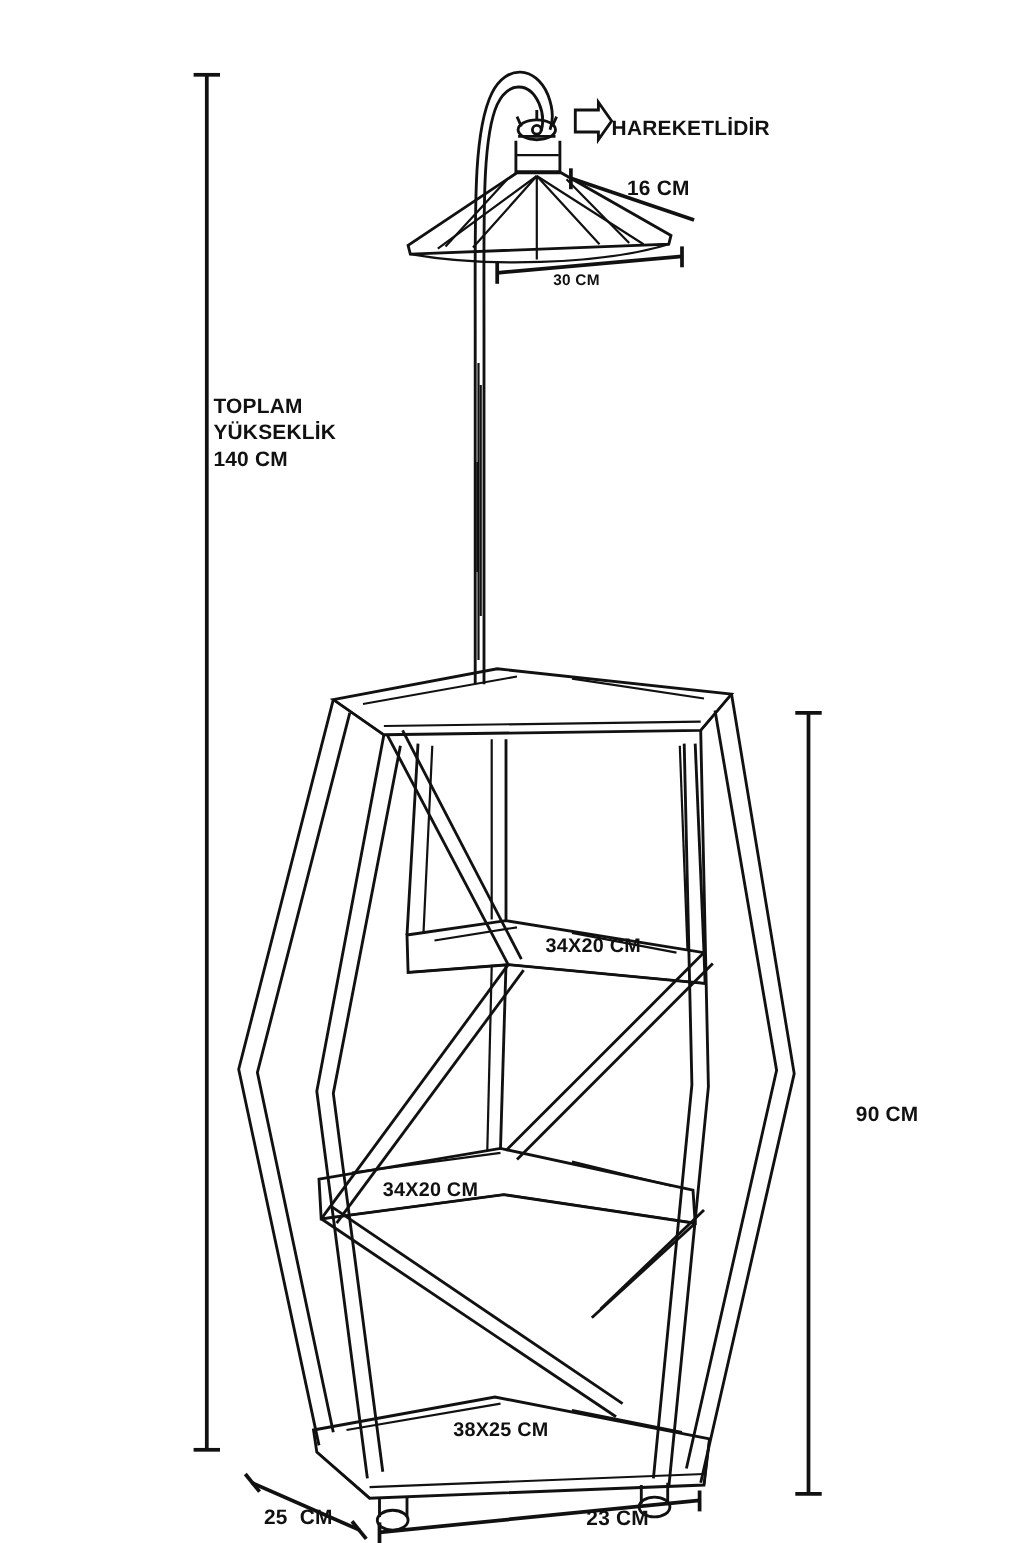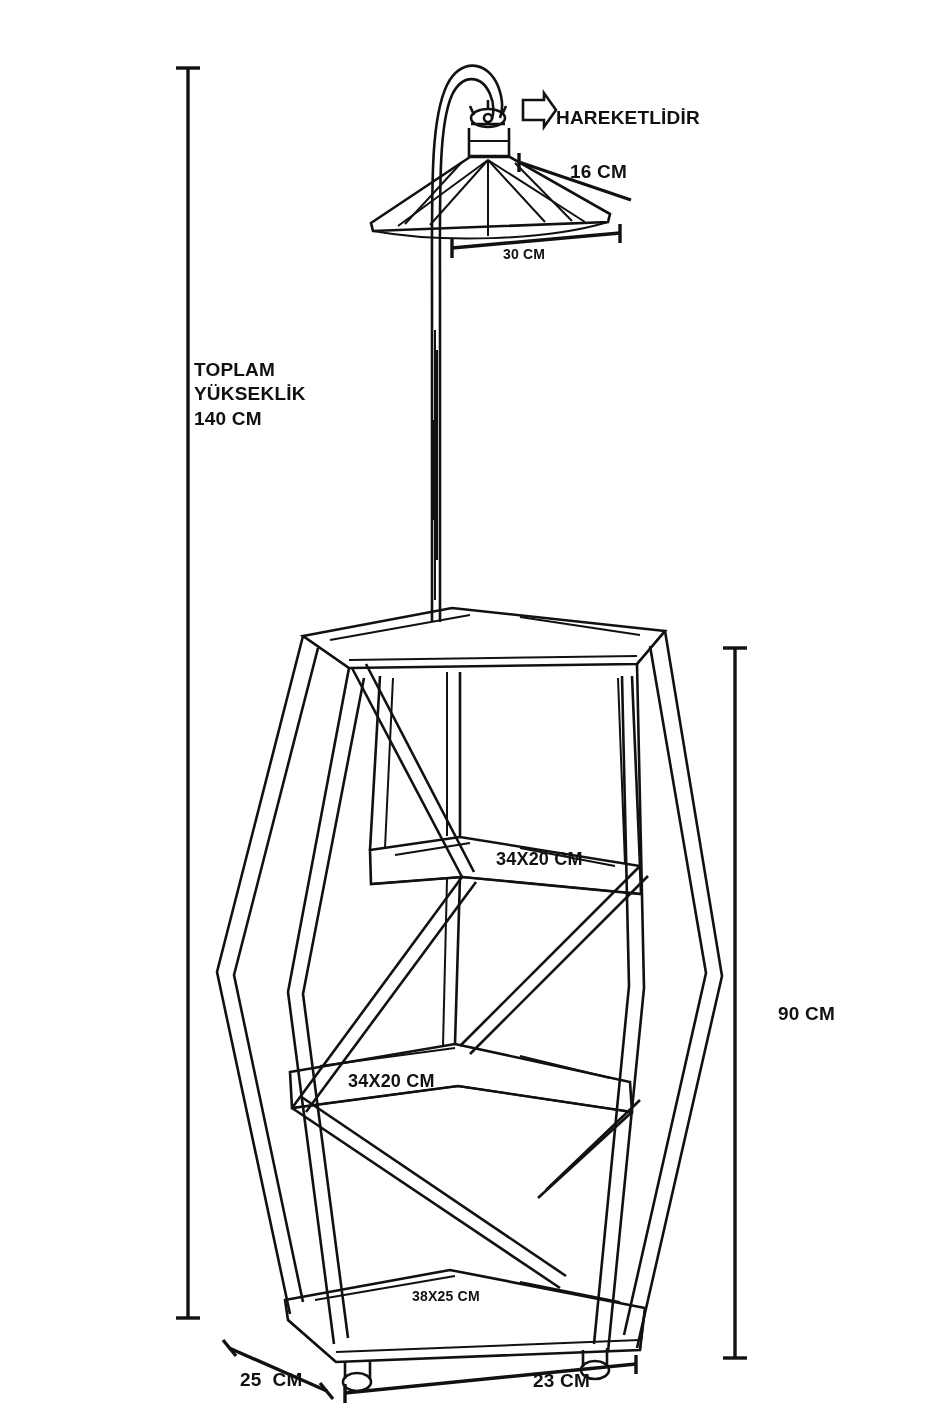--- a/index.html
+++ b/index.html
@@ -25,21 +25,21 @@
     white-space: pre;
     line-height: 1.28;
   }
   .lbl-hareketli { left: 556px; top: 106px; font-size: 19px; }
   .lbl-14   { left: 570px; top: 160px; font-size: 19px; }
   .lbl-30   { left: 503px; top: 246px; font-size: 14px; }
   .lbl-toplam { left: 194px; top: 358px; font-size: 19px; }
   .lbl-90   { left: 746px; top: 1002px; font-size: 19px; margin-left: 32px; }
   .lbl-3420a { left: 496px; top: 848px; font-size: 18px; }
   .lbl-3420b { left: 348px; top: 1070px; font-size: 18px; }
-  .lbl-3825 { left: 412px; top: 1288px; font-size: 14px; text-align: center; }
+  .lbl-3825 { left: 412px; top: 1288px; font-size: 18px; text-align: center; }
   .lbl-25   { left: 240px; top: 1368px; font-size: 19px; }
   .lbl-38   { left: 533px; top: 1369px; font-size: 19px; }
 
   svg.art {
     position: absolute;
     left: 0;
     top: 0;
     width: 934px;
     height: 1403px;
   }

